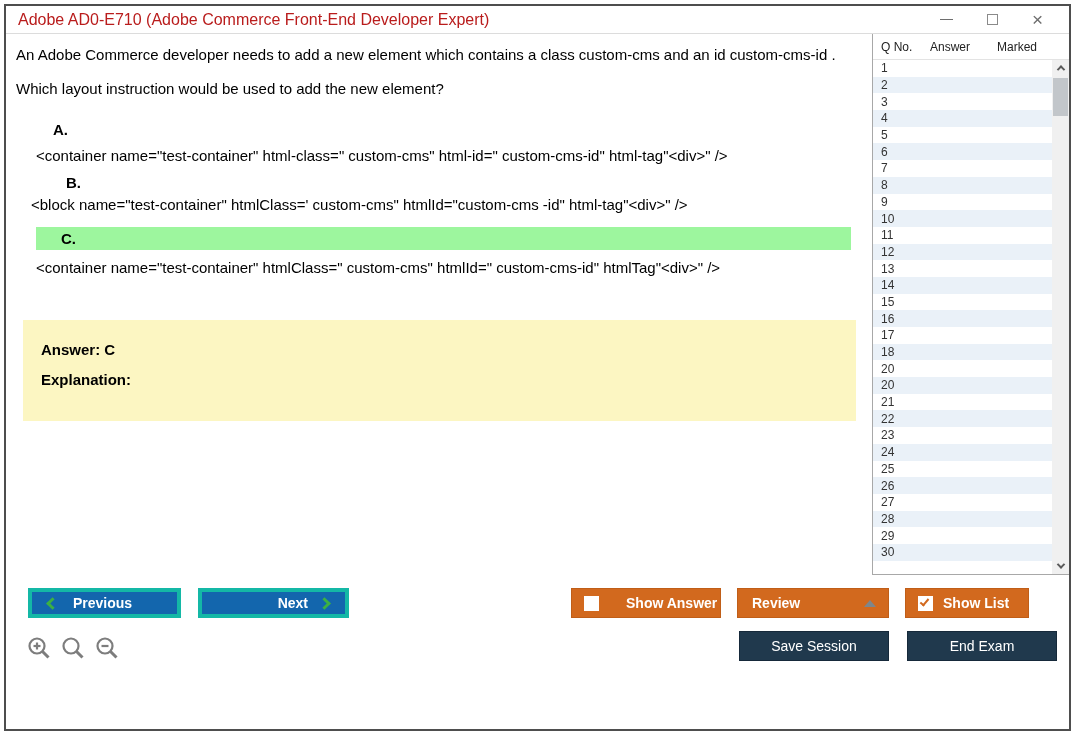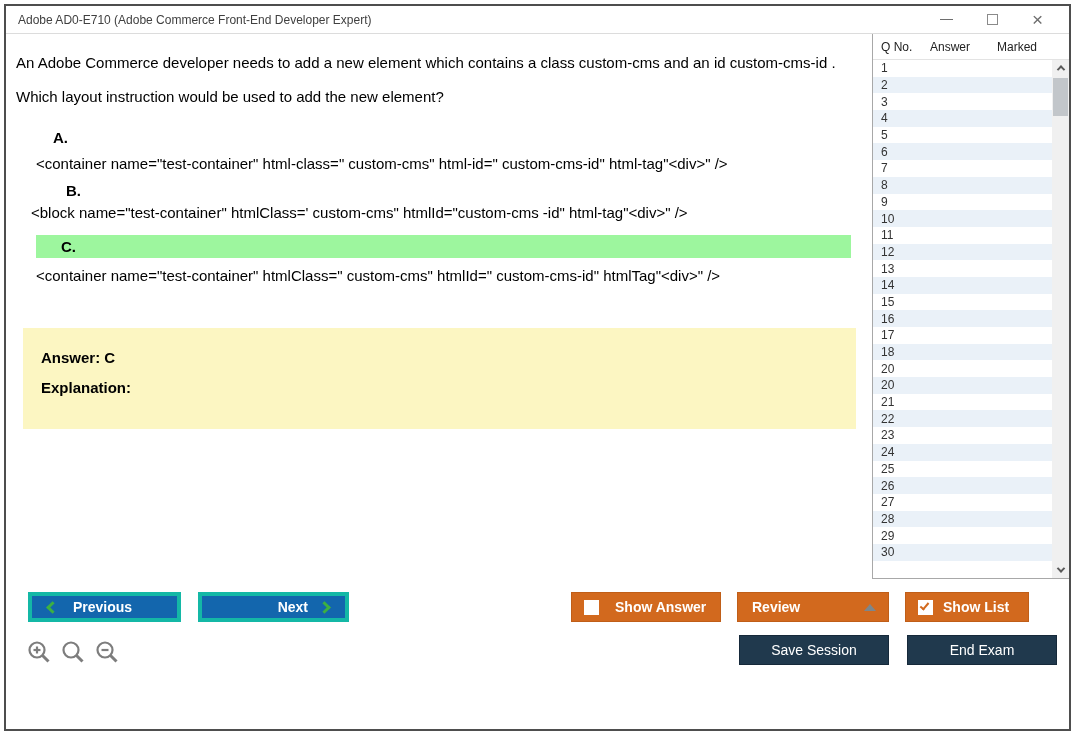--- a/index.html
+++ b/index.html
@@ -2,37 +2,37 @@
 <html><head>
 <meta charset="utf-8">
 <style>
   * { margin:0; padding:0; box-sizing:border-box; }
   html,body { width:1075px; height:735px; background:#fff; font-family:"Liberation Sans","DejaVu Sans",sans-serif; overflow:hidden; }
 
   .window { position:absolute; inset:4px; border:2px solid #4e4e4e; background:#fff; display:flex; flex-direction:column; }
 
   
   .titlebar { height:28px; flex:0 0 28px; display:flex; align-items:center; padding:0 12px; border-bottom:1px solid #dcdcdc; }
-  .titlebar .title { font-size:12px; color:#404040; }
+  .titlebar .title { font-size:16px; color:#b91c1c; }
   .win-controls { margin-left:auto; display:flex; align-items:center; gap:34px; padding-right:14px; }
   .ctrl { color:#6e6e6e; cursor:default; display:flex; align-items:center; justify-content:center; }
   .ctrl-min-glyph { width:13px; border-top:1px solid #6e6e6e; }
   .ctrl-max-glyph { width:11px; height:11px; border:1px solid #8a8a8a; }
   .ctrl-close-glyph { font-size:19px; line-height:11px; color:#6e6e6e; }
 
   
   .header { height:52px; flex:0 0 52px; position:relative; border-bottom:1px solid #cfcfcf; }
   .mark-btn { position:absolute; left:18px; top:12px; height:27px; background:#1366ad; border:1px solid #0d5391; color:#fff; font-weight:bold; font-size:13px; display:flex; align-items:center; gap:8px; padding:0 16px 0 9px; cursor:pointer; }
   .mark-cb { width:13px; height:13px; background:#fff; flex:0 0 13px; }
   .counter { position:absolute; left:0; right:0; top:15px; text-align:center; font-size:17px; font-weight:bold; color:#000; }
 
   
   .main { flex:1 1 auto; display:flex; min-height:0; }
   .content { flex:1; padding:12px 0 0 10px; font-size:15px; color:#000; position:relative; }
-  .q-line1 { margin-top:8px; }
+  .q-line1 { }
   .q-line2 { margin-top:17px; }
   .opt-label { font-weight:bold; }
   .opt-a-label { margin:24px 0 0 37px; }
   .opt-a-code { margin:9px 0 0 20px; }
   .opt-b-label { margin:10px 0 0 50px; }
   .opt-b-code { margin:5px 0 0 15px; }
   .opt-c-bar { margin:14px 0 0 20px; width:815px; height:23px; background:#9df69e; display:flex; align-items:center; }
   .opt-c-bar .opt-label { margin-left:25px; }
   .opt-c-code { margin:9px 0 0 20px; }
   .answer-box { margin:44px 0 0 7px; width:833px; height:101px; background:#fcf6c2; padding:21px 0 0 18px; }
@@ -64,21 +64,21 @@
   .footer { flex:1; position:relative; background:#fff; }
   .btn { position:absolute; height:30px; display:flex; align-items:center; color:#fff; font-size:14px; cursor:pointer; }
   .btn-blue { background:#1366ad; border:4px solid #14b8a6; font-weight:bold; }
   .btn-orange { background:#d2691e; border:1px solid #c05e18; font-weight:bold; }
   .btn-navy { background:#20394d; border:1px solid #16293a; justify-content:center; }
   .btn-prev { left:22px; top:13px; width:153px; padding-left:16px; gap:16px; }
   .btn-next { left:192px; top:13px; width:151px; justify-content:flex-end; padding-right:16px; gap:12px; }
   .gchev { width:9px; height:9px; flex:0 0 9px; }
   .gchev.left  { border-left:3px solid #3cb043; border-bottom:3px solid #3cb043; transform:rotate(45deg); }
   .gchev.right { border-top:3px solid #3cb043; border-right:3px solid #3cb043; transform:rotate(45deg); }
-  .btn-show-answer { left:565px; top:13px; width:150px; padding-left:12px; gap:16px; }
+  .btn-show-answer { left:565px; top:13px; width:150px; padding-left:12px; gap:27px; }
   .btn-review { left:731px; top:13px; width:152px; padding-left:14px; }
   .btn-show-list { left:899px; top:13px; width:124px; padding-left:12px; gap:10px; }
   .cb { width:15px; height:15px; background:#fff; flex:0 0 15px; position:relative; }
   .cb .tick { position:absolute; left:4px; top:1px; width:5px; height:9px; border-right:2px solid #d2691e; border-bottom:2px solid #d2691e; transform:rotate(40deg); }
   .tri-up { margin-left:auto; margin-right:12px; width:0; height:0; border-left:6px solid transparent; border-right:6px solid transparent; border-bottom:7px solid #7d868c; }
   .btn-save { left:733px; top:56px; width:150px; }
   .btn-end { left:901px; top:56px; width:150px; }
   .zoom-tools { position:absolute; left:20px; top:60px; display:flex; gap:7px; align-items:center; }
   .zoom-tools svg { cursor:pointer; }
 </style>

